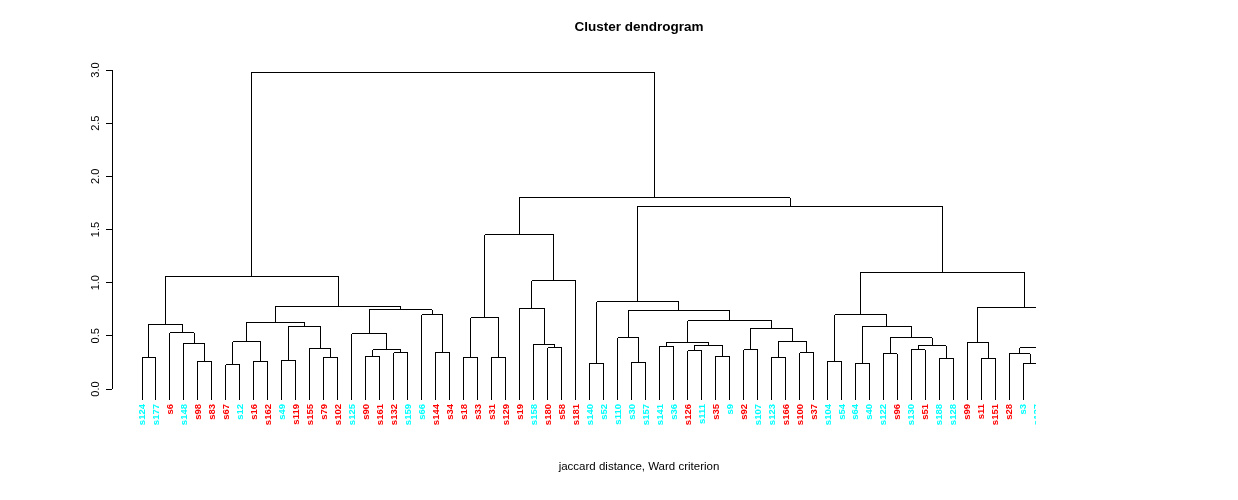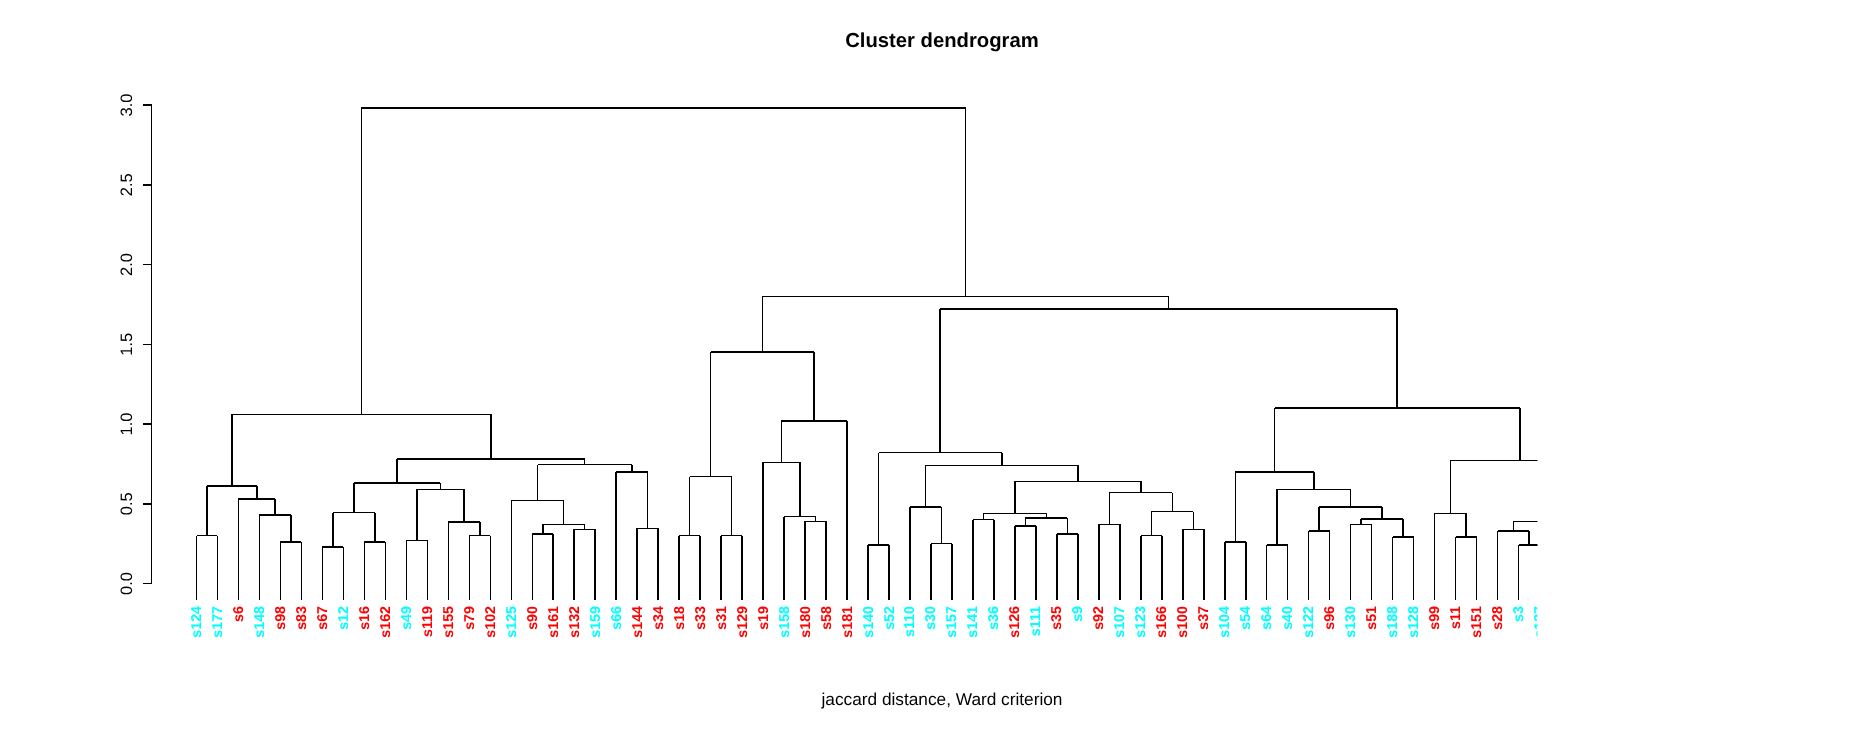--- a/index.html
+++ b/index.html
@@ -1,17 +1,17 @@
 <!DOCTYPE html>
 <html><head>
 <meta charset="utf-8">
 <style>
   html,body{margin:0;padding:0;background:#ffffff;}
   #figure{position:relative;width:1025px;height:500px;background:#ffffff;overflow:hidden;
-          font-family:"Liberation Sans", sans-serif;}
+          font-family:"Liberation Sans", sans-serif;padding-left:11px;}
   svg text{font-family:"Liberation Sans", sans-serif;}
 </style>
 </head>
 <body>
 
 <div id="figure">
   <svg id="plot" width="1238" height="500" viewBox="0 0 1238 500">
     <text id="chart-title" x="628" y="31" text-anchor="middle" font-size="13.5" font-weight="bold" fill="#000000">Cluster dendrogram</text>
     <g id="yaxis">
         <line x1="101" y1="389" x2="101" y2="70.00099999999998" stroke="#000000" stroke-width="1" shape-rendering="crispEdges"></line>

